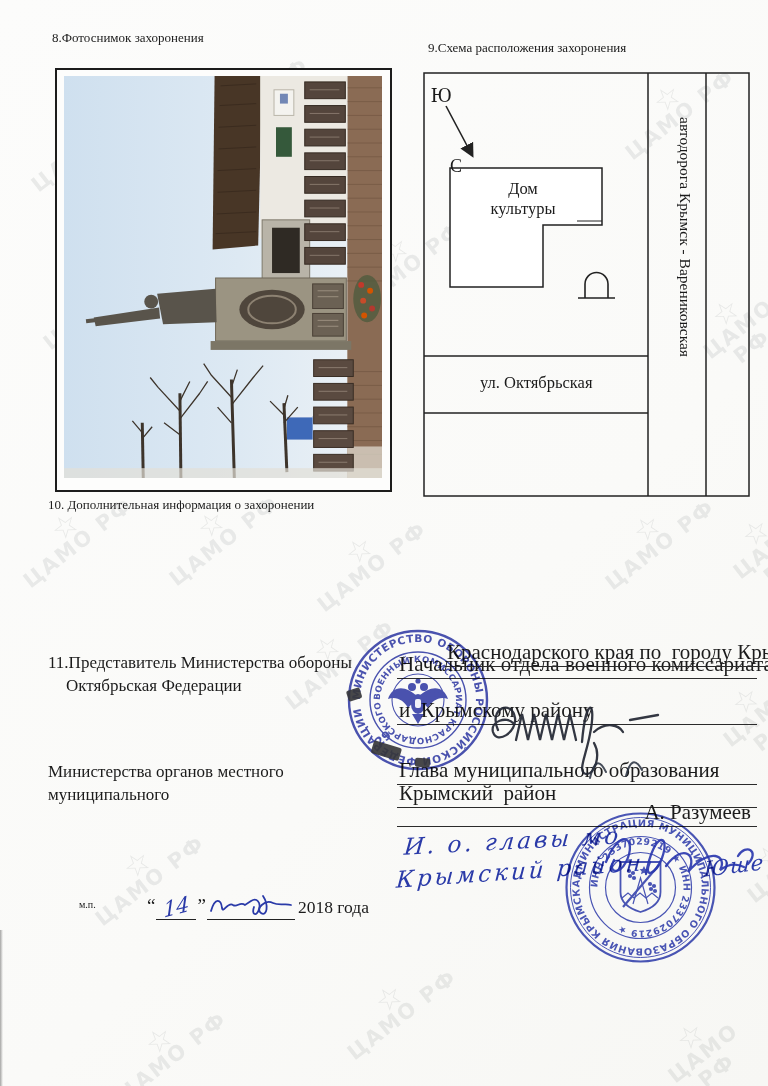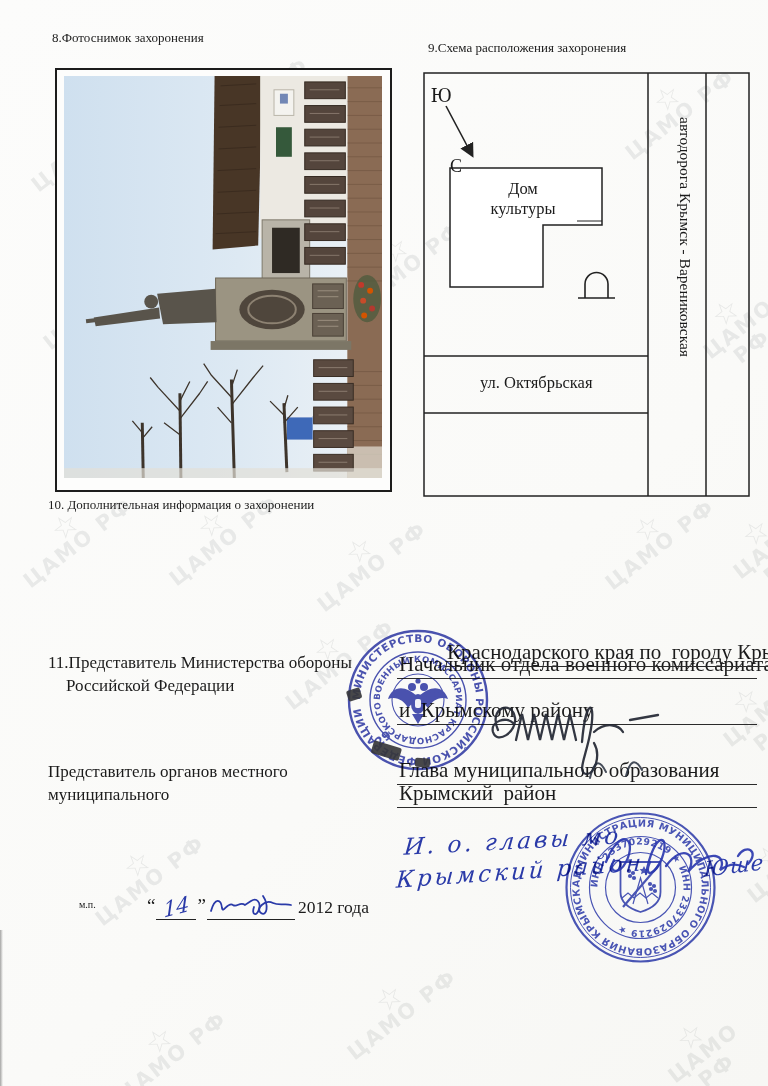--- a/index.html
+++ b/index.html
@@ -259,29 +259,30 @@
       <text x="100" y="122" font-size="16.5" text-anchor="middle">Дом</text>
       <text x="100" y="142" font-size="16.5" text-anchor="middle">культуры</text>
       <text x="57" y="316" font-size="16.5">ул. Октябрьская</text>
       <text transform="translate(257,165) rotate(90)" font-size="15.5" text-anchor="middle">автодорога Крымск - Варениковская</text>
     </g>
   </svg>
 
   <div class="h-sec" style="left:48px;top:497px;">10. Дополнительная информация о захоронении</div>
 
   <div class="label" style="left:48px;top:653px;">11.Представитель Министерства обороны</div>
-  <div class="label" style="left:66px;top:676px;">Российской Федерации</div>
-  <div class="label" style="left:48px;top:762px;">Представитель органов местного</div>
+  <div class="label" style="left:66px;top:676px;">Октябрьская Федерации</div>
+  <div class="label" style="left:48px;top:762px;">Министерства органов местного</div>
   <div class="label" style="left:48px;top:785px;">муниципального</div>
 
   <div class="uline" style="top:652px;">Начальник отдела военного комиссариата</div>
   <div class="uline" style="top:640px;margin-left:48px;">Краснодарского края по  городу Крымск</div>
   <div class="uline" style="top:698px;">и  Крымскому району</div>
   <div class="uline" style="top:758px;">Глава муниципального образования</div>
   <div class="uline" style="top:781px;">Крымский  район</div>
+  <div class="uline right" style="top:800px;">А. Разумеев</div>
 
   <svg class="stampsvg" style="left:345px;top:627px;opacity:.85;" width="146" height="146" viewBox="0 0 146 146">
     <defs>
       <path id="milOuter" d="M73,73 m-58,0 a58,58 0 1,1 116,0 a58,58 0 1,1 -116,0"></path>
       <path id="milInner" d="M73,73 m-38,0 a38,38 0 1,1 76,0 a38,38 0 1,1 -76,0"></path>
     </defs>
     <g fill="none" stroke="#2b35a6">
       <circle cx="73" cy="73" r="69" stroke-width="2.4"></circle>
       <circle cx="73" cy="73" r="48" stroke-width="1.4"></circle>
       <circle cx="73" cy="73" r="26" stroke-width="1.1"></circle>
@@ -385,16 +386,16 @@
     <span class="day-box"><span>14</span></span>
     <span class="q">”</span>
     <span class="month-box">
       <svg width="88" height="27" viewBox="0 0 88 27">
         <g fill="none" stroke="#2a3aa8" stroke-width="1.8" stroke-linecap="round">
           <path d="M4,19 C8,5 14,7 15,16 C16,22 21,9 26,13 C30,16 33,9 38,13 L44,9 C50,5 54,11 52,17 C50,25 44,23 47,15"></path>
           <path d="M56,4 C62,13 60,25 54,21 C48,17 58,7 66,11 C72,14 79,11 84,13"></path>
         </g>
       </svg>
     </span>
-    <span class="year">2012 года</span>
+    <span class="year">2018 года</span>
   </div>
 
 </div>
 
 </body></html>

